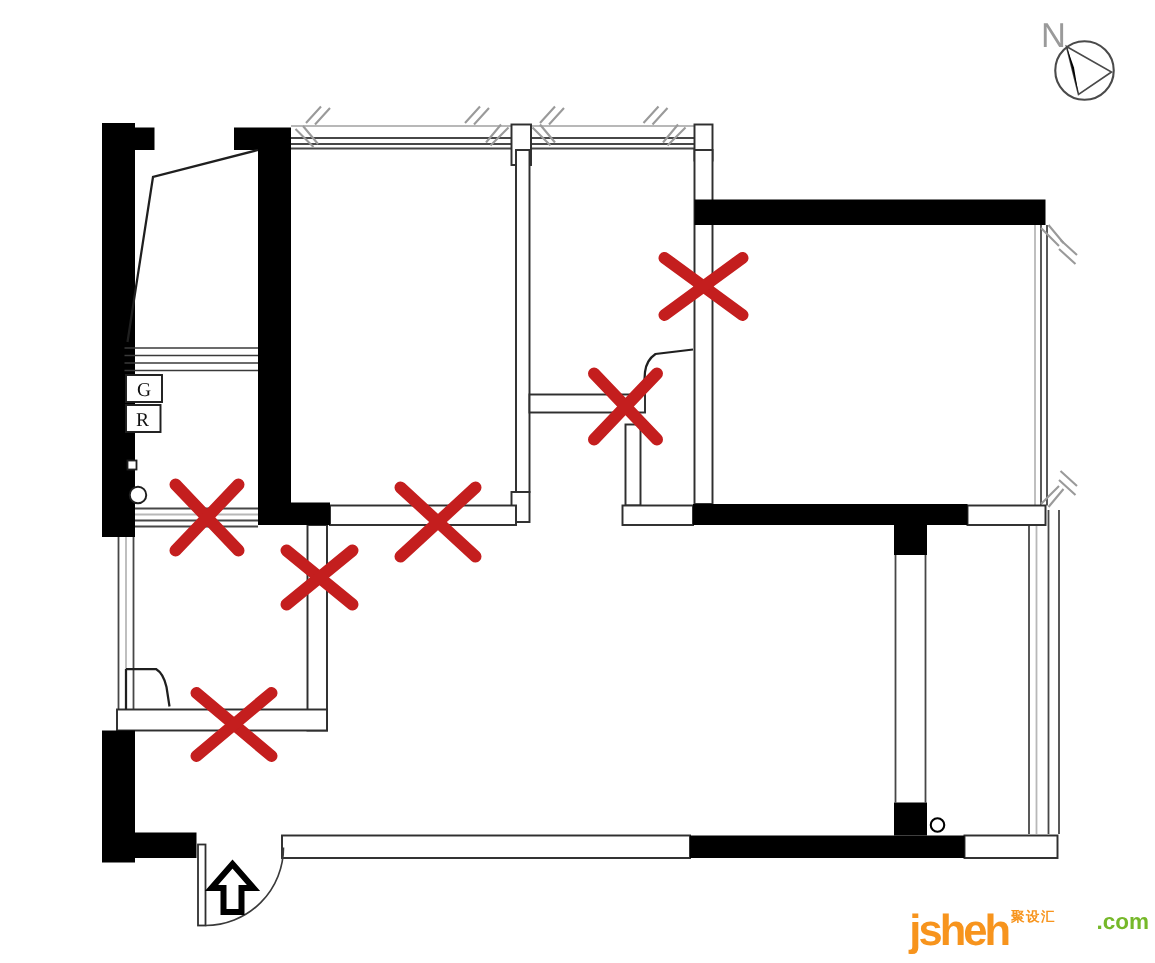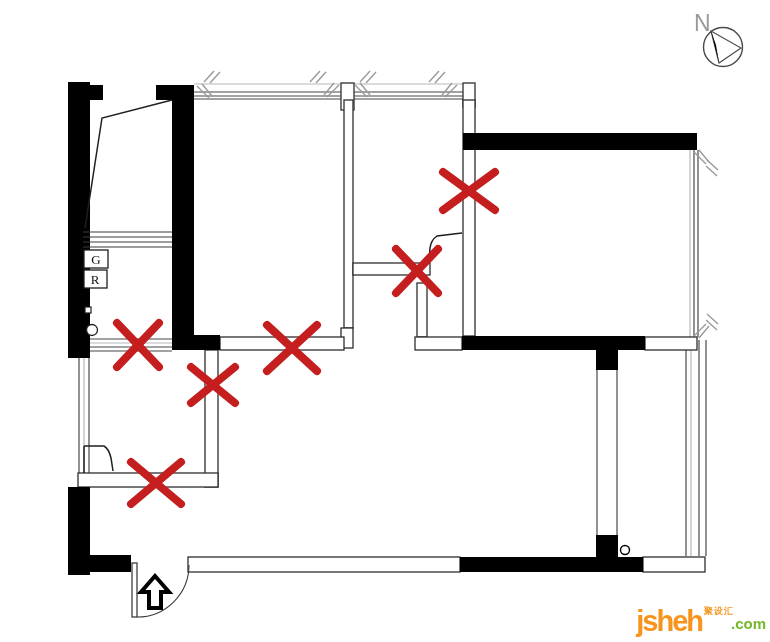--- a/index.html
+++ b/index.html
@@ -11,21 +11,21 @@
   .win line{stroke:#474747;stroke-width:1.2px;}
   .win line.light{stroke:#b8b8b8;}
   .detail{stroke:#1f1f1f;fill:none;stroke-width:1.5px;}
   .thin-detail{stroke:#3a3a3a;fill:none;stroke-width:1.1px;}
   .brk{stroke:#9a9a9a;stroke-width:1.4px;fill:none;}
   #demolition-marks line{stroke:var(--mark_red,#c41e1e);stroke-width:8px;stroke-linecap:round;}
   .meter-text{font:13px "Liberation Serif",serif;fill:#111;}
   .compass-n{font:23px "Liberation Sans",sans-serif;fill:var(--compass_gray,#9a9a9a);}
   .wm{position:absolute;right:4px;bottom:6px;display:flex;align-items:flex-start;line-height:1;}
   .wm .brand{font-size:29px;font-weight:bold;color:var(--logo_orange,#F7941D);letter-spacing:-2px;}
-  .wm .col{display:flex;flex-direction:column;margin-left:2px;margin-bottom:2px;}
+  .wm .col{display:flex;flex-direction:row;margin-left:2px;margin-bottom:2px;}
   .wm .cn{font-size:9px;font-weight:bold;color:var(--logo_orange,#F7941D);letter-spacing:1px;}
   .wm .suffix{font-size:15px;font-weight:bold;color:var(--logo_green,#76B82A);padding-left:27px;}
 </style>
 </head>
 <body>
 
 <div id="stage">
 <svg width="770" height="642" viewBox="0 0 770 642">
 
   <g class="win">

